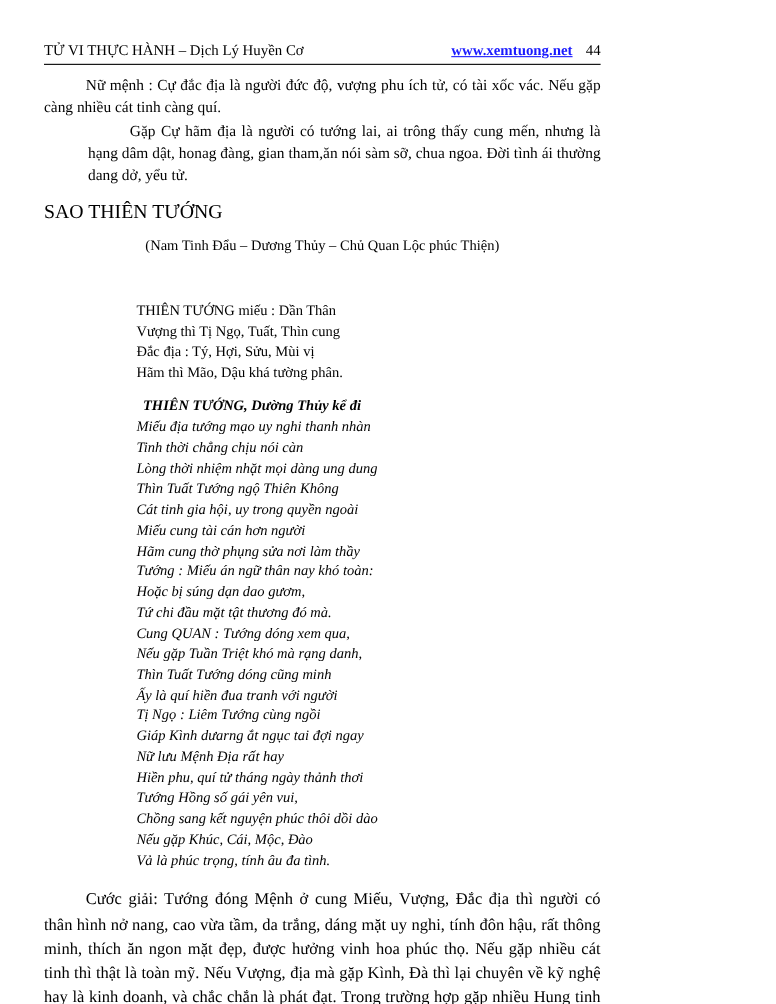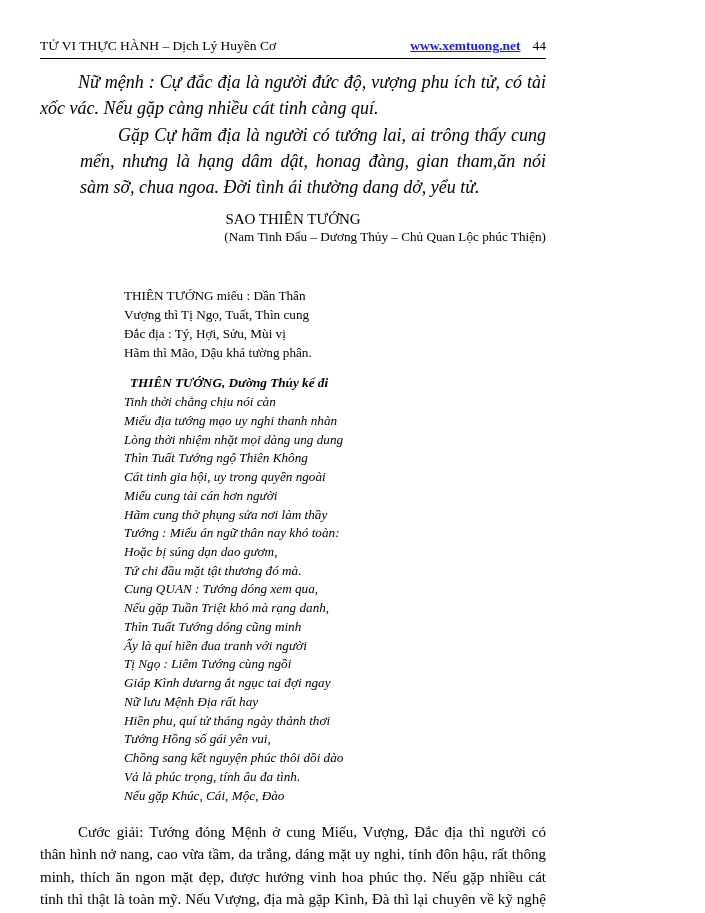--- a/index.html
+++ b/index.html
@@ -47,38 +47,37 @@
     white-space: nowrap;
   }
   .rule {
     border: none;
     border-top: 1px solid #000;
     margin: 3px 0 10px 0;
   }
   
   p.para {
     margin: 0 0 0 0;
-    font-size: 18px;
+    font-size: 14px;
     line-height: 1.45;
     text-align: justify;
     text-indent: 38px;
-    font-style: italic;
   }
   p.para + p.para {
     margin-top: 1px;
     margin-left: 40px;
   }
   .section-title {
-    text-align: center;
-    font-size: 15px;
+    text-align: left;
+    font-size: 18px;
     margin-top: 11px;
-    margin-bottom: 1px;
+    margin-bottom: 12px;
   }
   .section-sub {
-    text-align: right;
+    text-align: center;
     font-size: 13.2px;
     margin-bottom: 5px;
   }
   .indent-block {
     margin-left: 84px;
     font-size: 13.2px;
     line-height: 1.42;
     margin-top: 42px;
   }
   .indent-block div {
@@ -134,41 +133,41 @@
 
   <div class="indent-block">
     <div>THIÊN TƯỚNG miếu : Dần Thân</div>
     <div>Vượng thì Tị Ngọ, Tuất, Thìn cung</div>
     <div>Đắc địa : Tý, Hợi, Sửu, Mùi vị</div>
     <div>Hãm thì Mão, Dậu khá tường phân.</div>
   </div>
 
   <div class="verse-block">
     <div>THIÊN TƯỚNG, Dường Thủy kể đi</div>
+    <div>Miếu địa tướng mạo uy nghi thanh nhàn</div>
     <div>Tinh thời chẳng chịu nói càn</div>
-    <div>Miếu địa tướng mạo uy nghi thanh nhàn</div>
     <div>Lòng thời nhiệm nhặt mọi dàng ung dung</div>
     <div>Thìn Tuất Tướng ngộ Thiên Không</div>
     <div>Cát tinh gia hội, uy trong quyền ngoài</div>
     <div>Miếu cung tài cán hơn người</div>
     <div>Hãm cung thờ phụng sửa nơi làm thầy</div>
     <div>Tướng : Miếu án ngữ thân nay khó toàn:</div>
     <div>Hoặc bị súng dạn dao gươm,</div>
     <div>Tứ chi đầu mặt tật thương đó mà.</div>
     <div>Cung QUAN : Tướng dóng xem qua,</div>
     <div>Nếu gặp Tuần Triệt khó mà rạng danh,</div>
     <div>Thìn Tuất Tướng dóng cũng minh</div>
     <div>Ấy là quí hiền đua tranh với người</div>
     <div>Tị Ngọ : Liêm Tướng cùng ngồi</div>
     <div>Giáp Kình dưarng ắt ngục tai đợi ngay</div>
     <div>Nữ lưu Mệnh Địa rất hay</div>
     <div>Hiền phu, quí tử tháng ngày thảnh thơi</div>
     <div>Tướng Hồng số gái yên vui,</div>
     <div>Chồng sang kết nguyện phúc thôi dồi dào</div>
+    <div>Nếu gặp Khúc, Cái, Mộc, Đào</div>
     <div>Vả là phúc trọng, tính âu đa tình.</div>
-    <div>Nếu gặp Khúc, Cái, Mộc, Đào</div>
   </div>
 
   <div class="closing">
     <p class="first">Cước giải: Tướng đóng Mệnh ở cung Miếu, Vượng, Đắc địa thì người có thân hình nở nang, cao vừa tầm, da trắng, dáng mặt uy nghi, tính đôn hậu, rất thông minh, thích ăn ngon mặt đẹp, được hưởng vinh hoa phúc thọ. Nếu gặp nhiều cát tinh thì thật là toàn mỹ. Nếu Vượng, địa mà gặp Kình, Đà thì lại chuyên về kỹ nghệ hay là kinh doanh, và chắc chắn là phát đạt. Trong trường hợp gặp nhiều Hung tinh khác dóng thì ắt kém về sự tốt đẹp, nhưng cũng được giàu có và an vui, không có gì đáng lo ngại. Song nếu gặp Tuần Triệt thì công danh trắc trở, tiền bạc eo hẹp, hay gặp ách như</p>
   </div>
 
 </div>
 
 </body></html>

